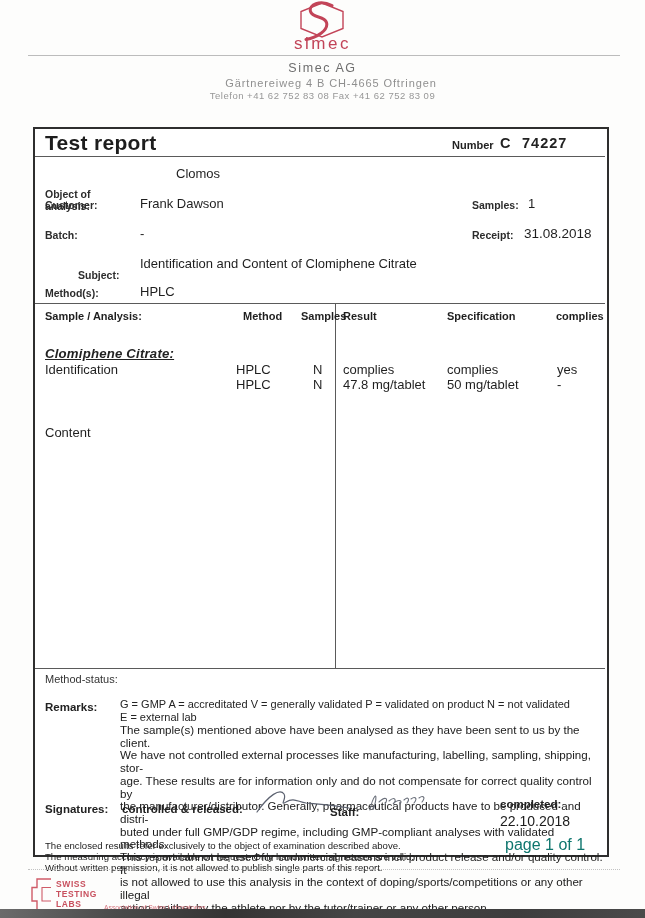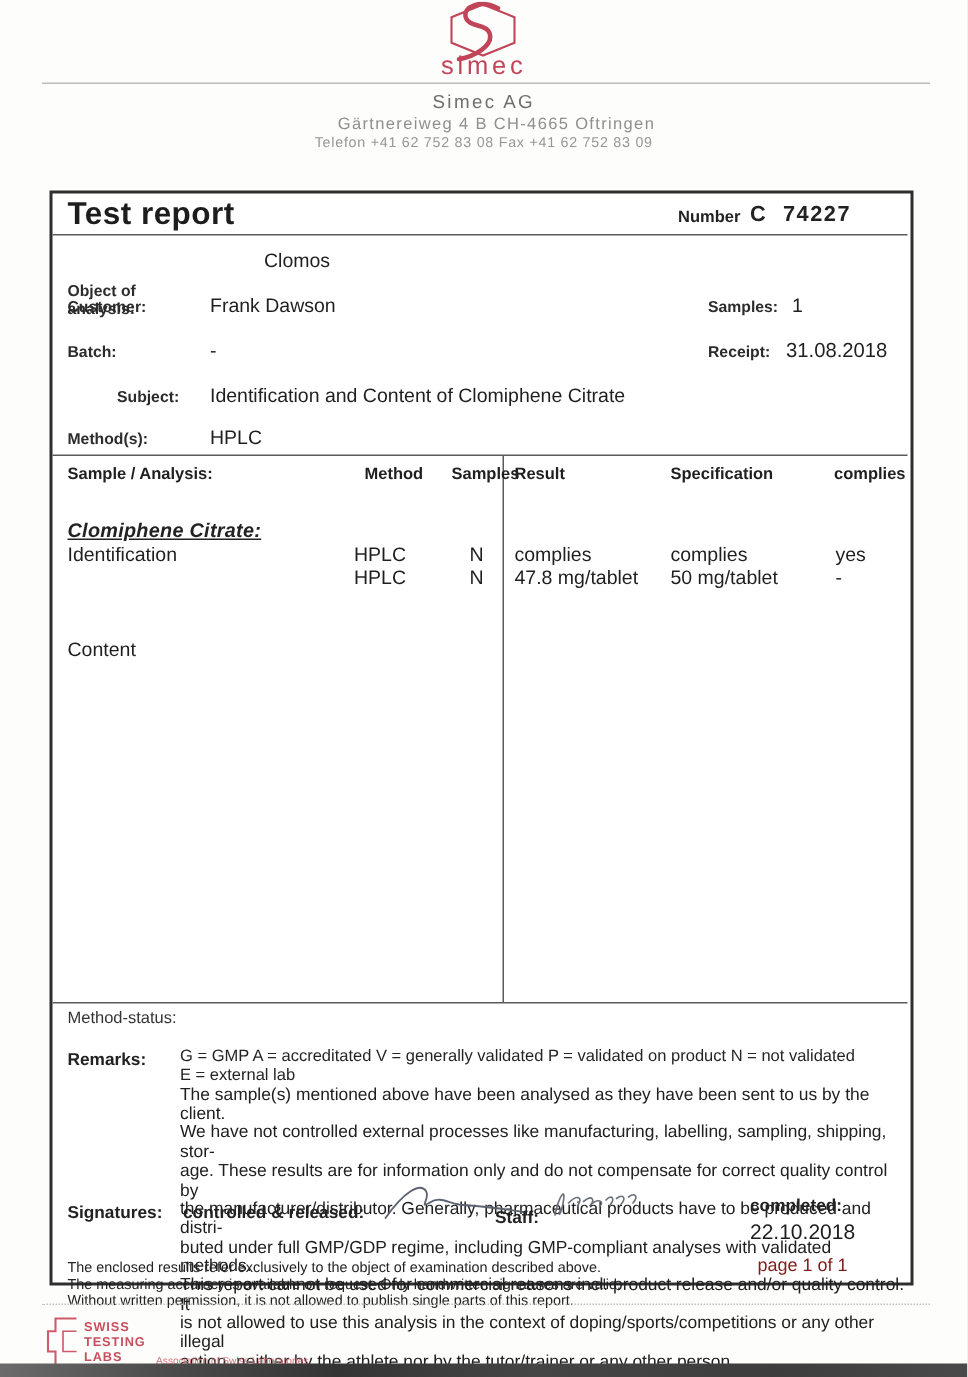--- a/index.html
+++ b/index.html
@@ -35,21 +35,21 @@
   .td{font-size:13px;color:#1f1f1f;}
   .group{font-size:13.2px;font-weight:bold;text-decoration:underline;letter-spacing:.2px;}
   
   .ms-label{font-size:11px;color:#333;}
   .ms-codes{font-size:11px;line-height:12.8px;color:#242424;}
   .rem-label{font-size:11.5px;font-weight:bold;}
   .rem-text{font-size:11.6px;line-height:12.7px;color:#202020;width:484px;}
   .sig-label{font-size:11.5px;font-weight:bold;}
   .fine{font-size:9.6px;line-height:11.2px;color:#222;}
   .date{font-size:14px;color:#1c1c1c;}
-  .pageno{font-size:12px;color:#7f1d1d;}
+  .pageno{font-size:16px;color:#0f766e;}
   
   .foot-rule{left:28px;top:869px;width:592px;border-top:1px dotted #c2c2c2;height:0;}
   .stl-word{font-size:8.5px;font-weight:bold;color:#c8505e;letter-spacing:.6px;line-height:10px;}
   .stl-assoc{font-size:6.8px;line-height:8.6px;color:#d4737d;}
   .certified{right:25px;top:878px;font-size:9.5px;color:#a9a9b0;letter-spacing:.4px;margin-top:40px;}
   .botbar{left:0;top:909px;width:645px;height:9px;
     background:linear-gradient(90deg,#6b6b6b 0%,#4a4a4a 18%,#343434 35%,#454545 55%,#3d3d3d 80%,#4a4a4a 100%);}
 </style>
 </head>
 <body>
@@ -81,21 +81,21 @@
   <div class="abs flabel" style="left:45px;top:199px;">Customer:</div>
   <div class="abs fvalue" style="left:140px;top:196px;">Frank Dawson</div>
   <div class="abs flabel" style="left:472px;top:199px;">Samples:</div>
   <div class="abs fvalue" style="left:528px;top:196px;">1</div>
 
   <div class="abs flabel" style="left:45px;top:229px;">Batch:</div>
   <div class="abs fvalue" style="left:140px;top:226px;">-</div>
   <div class="abs flabel" style="left:472px;top:229px;">Receipt:</div>
   <div class="abs fvalue" style="left:524px;top:226px;font-size:13.5px;">31.08.2018</div>
 
-  <div class="abs flabel" style="left:45px;top:259px;padding-left:33px;">Subject:</div>
+  <div class="abs flabel" style="left:45px;top:269px;padding-left:33px;">Subject:</div>
   <div class="abs fvalue" style="left:140px;top:256px;">Identification and Content of Clomiphene Citrate</div>
 
   <div class="abs flabel" style="left:45px;top:287px;">Method(s):</div>
   <div class="abs fvalue" style="left:140px;top:284px;">HPLC</div>
 
   <div class="abs rule" style="left:35px;top:303px;width:570px;"></div>
 
   <div class="abs" style="left:335px;top:304px;width:1px;height:364px;background:#5a5a5a;"></div>
 
   <div class="abs th" style="left:45px;top:310px;">Sample / Analysis:</div>

